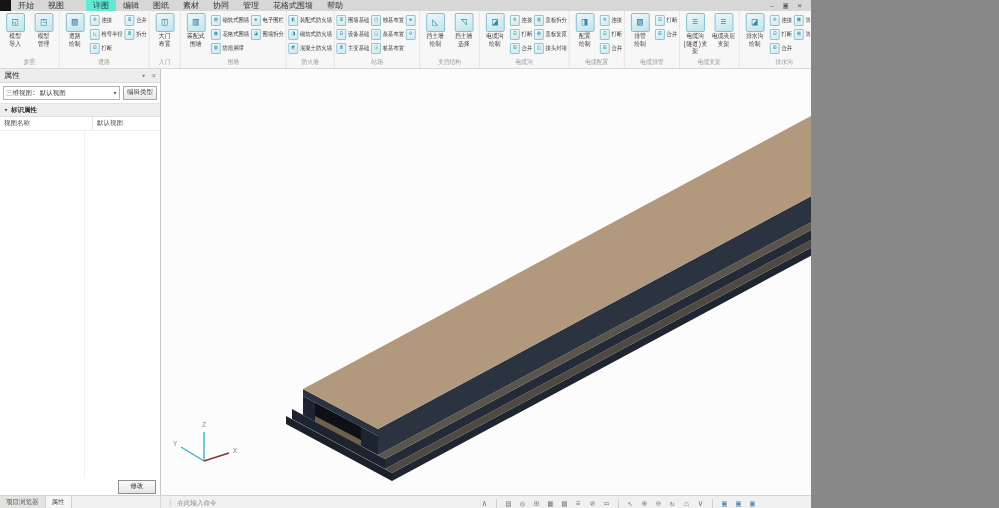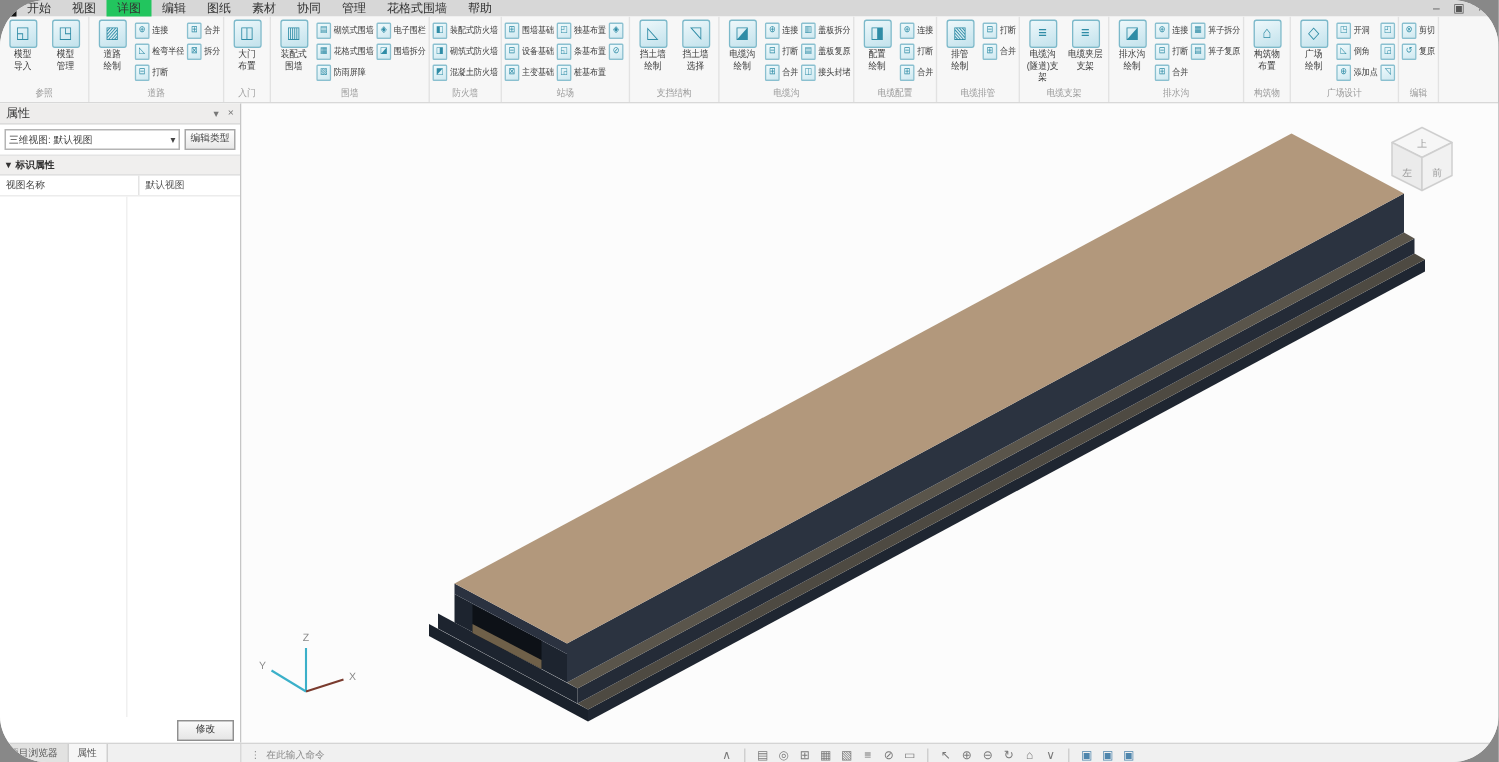--- a/index.html
+++ b/index.html
@@ -1,22 +1,22 @@
 <!DOCTYPE html>
 <html><head>
 <meta charset="utf-8">
 <style>
   html,body{margin:0;padding:0;background:#888;}
-  .app{position:relative;width:999px;height:508px;background:#f7f7f7;overflow:hidden;
-       font-family:Liberation Sans, sans-serif;border-radius:31px;-webkit-font-smoothing:antialiased;}
+  .app{position:relative;width:811px;height:508px;background:#f7f7f7;overflow:hidden;
+       font-family:Liberation Mono, monospace;-webkit-font-smoothing:antialiased;}
   
   .tabbar{height:11px;background:#d7d7d7;display:flex;align-items:stretch;font-size:8px;color:#333;}
   .appbtn{width:11px;height:11px;background:#141414;}
   .tab{padding:0 7px;line-height:11px;white-space:nowrap;}
-  .tab.active{background:#22c55e;}
+  .tab.active{background:#5eead4;margin-left:15px;}
   .winctl{margin-left:auto;display:flex;gap:9px;padding:0 9px;color:#555;font-size:8px;line-height:11px;}
   
   .ribbon{height:57px;background:#f7f7f7;border-bottom:1px solid #d8d8d8;overflow:hidden;}
   .ribbon-inner{display:flex;height:57px;width:1120px;transform:scaleX(0.89);transform-origin:left top;}
   .rg{display:flex;flex-direction:column;border-right:1px solid #e2e2e2;padding:2px 2px 0 2px;}
   .rg-items{flex:1;display:flex;align-items:flex-start;gap:2px;}
   .rg-label{height:10px;font-size:6.5px;color:#9a9a9a;text-align:center;line-height:10px;white-space:nowrap;overflow:hidden;}
   .rbtn-lg{width:30px;display:flex;flex-direction:column;align-items:center;cursor:default;}
   .ric-lg{width:19px;height:17px;border:1px solid #7cb9ca;border-radius:2px;background:linear-gradient(160deg,#eef8fb,#c2e2ec);
           color:#2f8ca6;font-size:11px;line-height:17px;text-align:center;}

